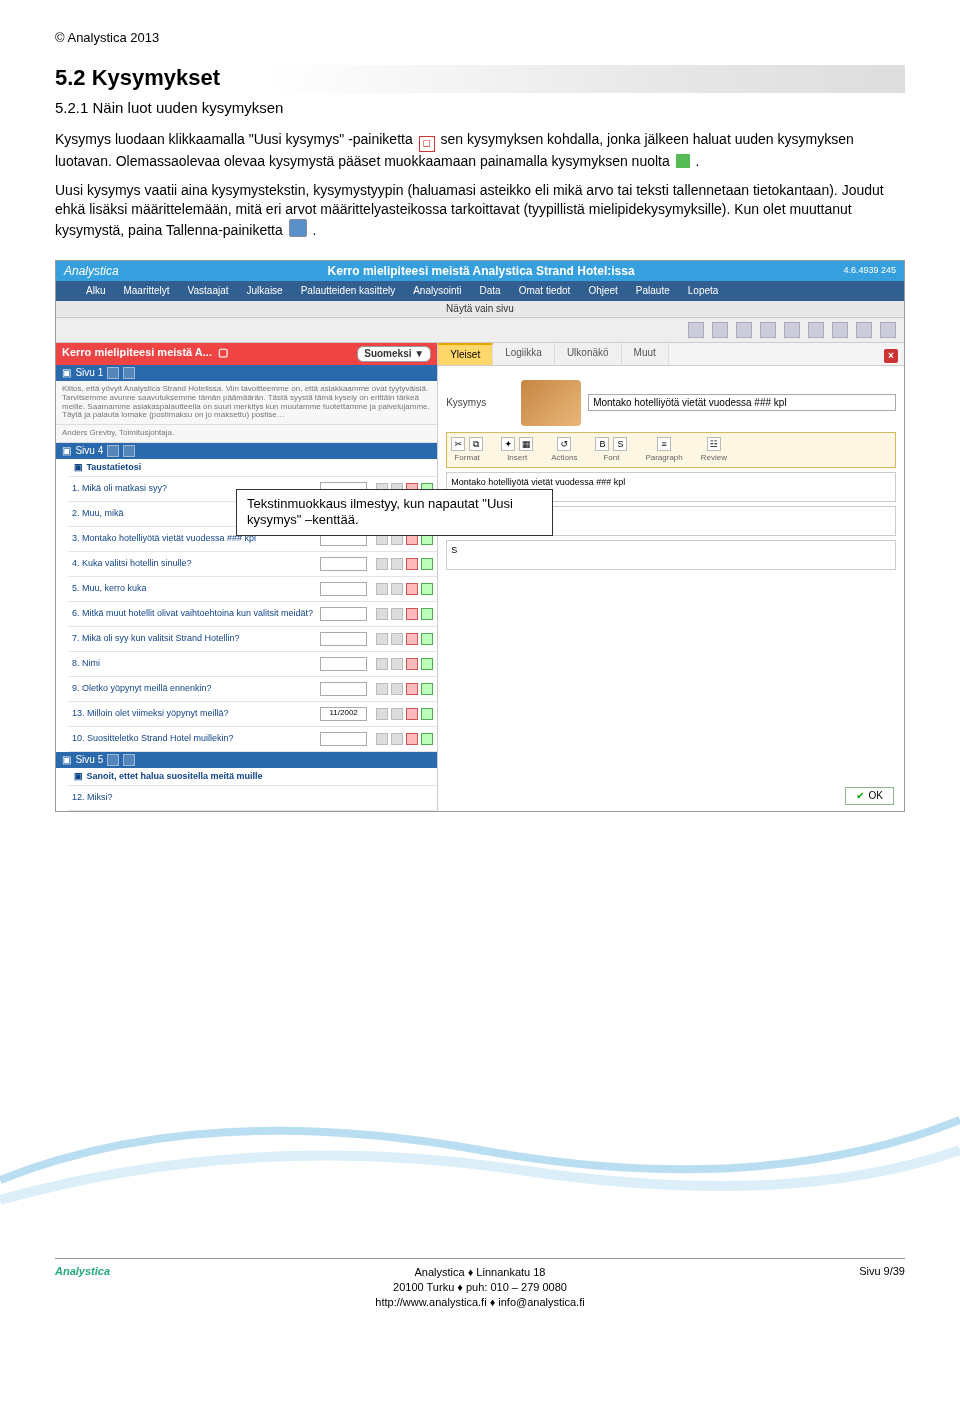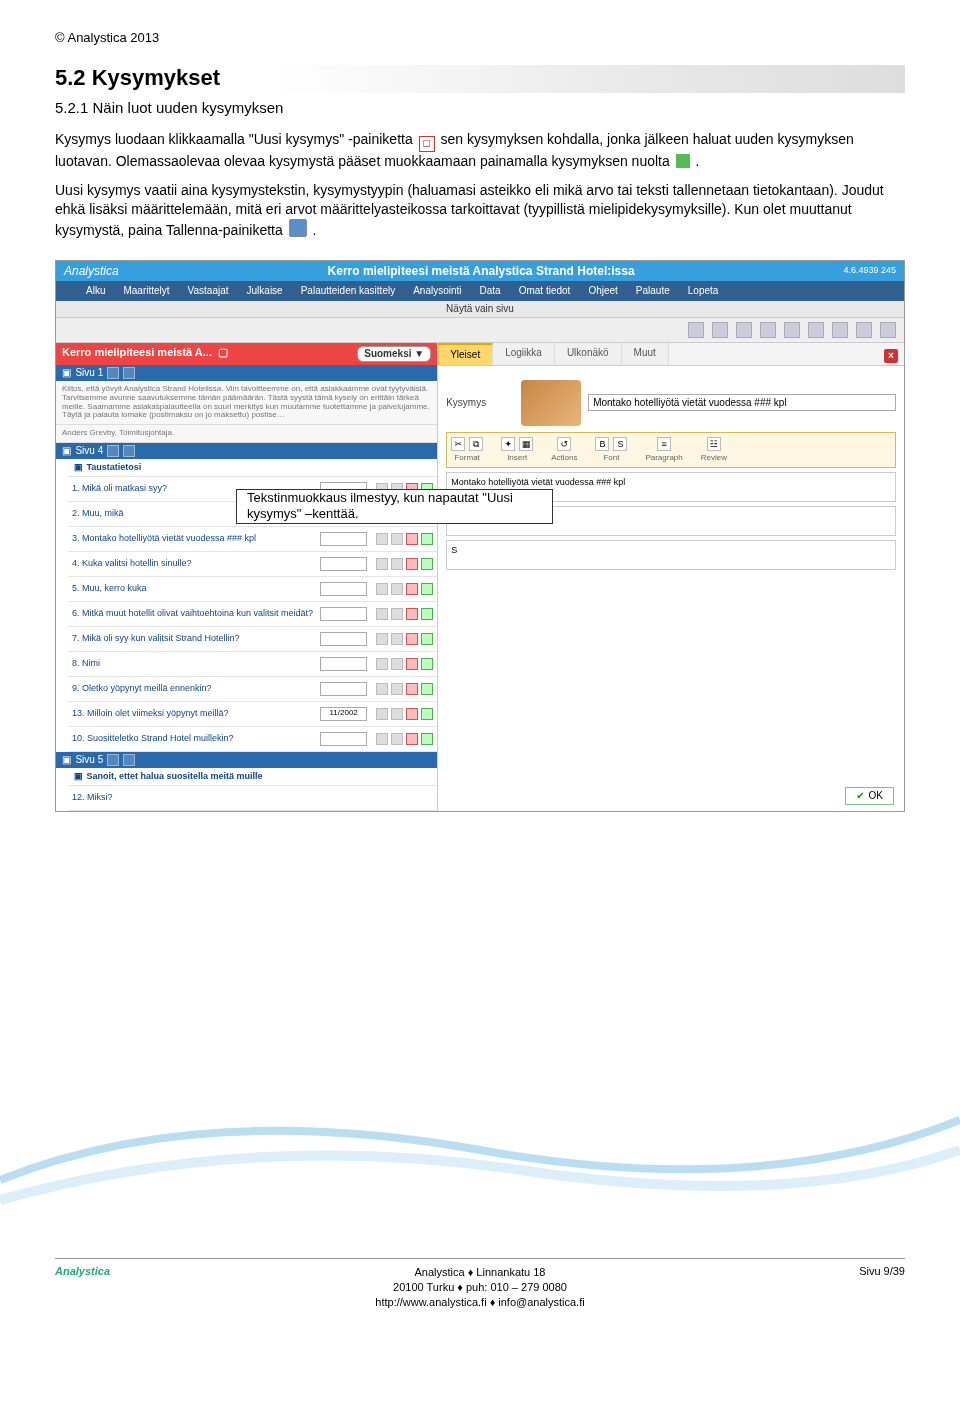--- a/index.html
+++ b/index.html
@@ -47,21 +47,21 @@
   .bigimg { width:60px; height:46px; background:linear-gradient(135deg,#c68642,#e9b77a); border-radius:4px; margin-left:8px; position:relative;}
   .close-x { position:absolute; top:6px; right:6px; width:14px; height:14px; background:#c33; color:#fff; border-radius:2px; text-align:center; line-height:14px; font-size:10px; font-weight:bold;}
   .editor-toolbar { border:1px solid #d5b85a; background:#fdf6e3; padding:4px; margin-top:4px; font-size:9px; display:flex; gap:18px;}
   .tgrp { display:flex; flex-direction:column; align-items:center; gap:2px;}
   .tgrp .icons { display:flex; gap:4px;}
   .tgrp .icons .b { width:12px; height:12px; border:1px solid #bbb; background:#fff; text-align:center; line-height:12px;}
   .tgrp .lab { font-size:8px; color:#666;}
   .textpane { border:1px solid #ccc; min-height:20px; padding:4px; margin-top:4px; font-size:9px;}
   .okbtn { display:inline-flex; align-items:center; gap:4px; border:1px solid #8b8; background:#fff; padding:2px 10px; font-size:10px; position:absolute; bottom:6px; right:10px;}
   .okbtn .chk{color:#090;}
-  .callout { position:absolute; top:228px; left:180px; width:295px; background:#fff; border:1px solid #333; padding:0 10px; font-size:13px; font-family:Verdana,Arial,sans-serif; z-index:5; line-height:1.3;}
+  .callout { position:absolute; top:228px; left:180px; width:295px; background:#fff; border:1px solid #333; padding:6px 10px; font-size:13px; font-family:Verdana,Arial,sans-serif; z-index:5; line-height:1.3;}
   .footer { position:absolute; bottom:20px; left:55px; right:55px; border-top:1px solid #999; padding-top:6px; display:flex; align-items:flex-start; font-size:11px;}
   .footer .logo { width:100px; color:#2a7; font-weight:bold; font-style:italic;}
   .footer .addr { flex:1; text-align:center; font-size:11px; line-height:1.35;}
   .footer .pageno { width:100px; text-align:right;}
   .swirl { position:absolute; bottom:120px; left:0; right:0; height:120px; pointer-events:none; opacity:.35; }
   .swirl svg { width:100%; height:100%; }
 </style>
 </head>
 <body>
 

